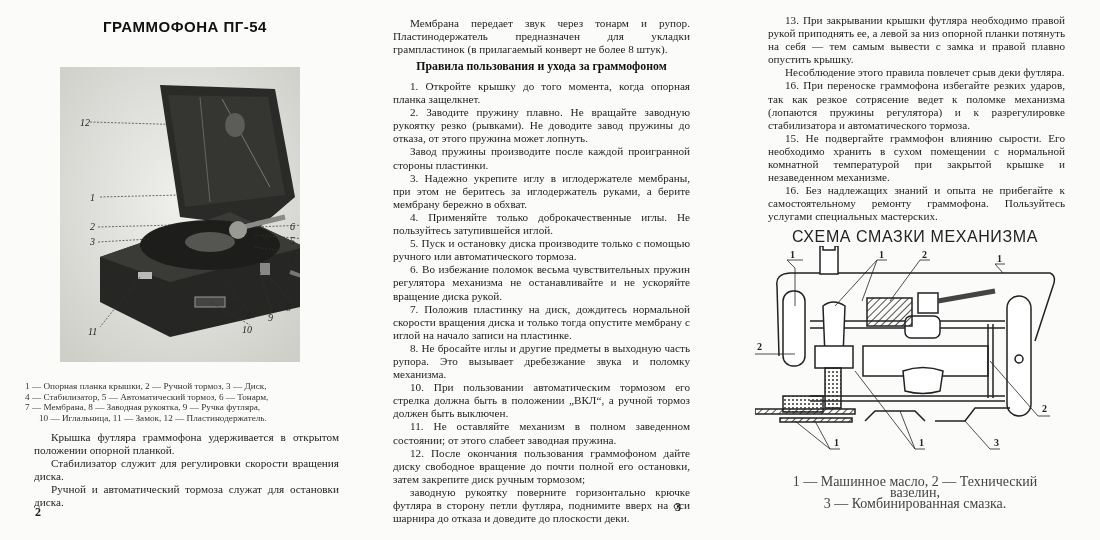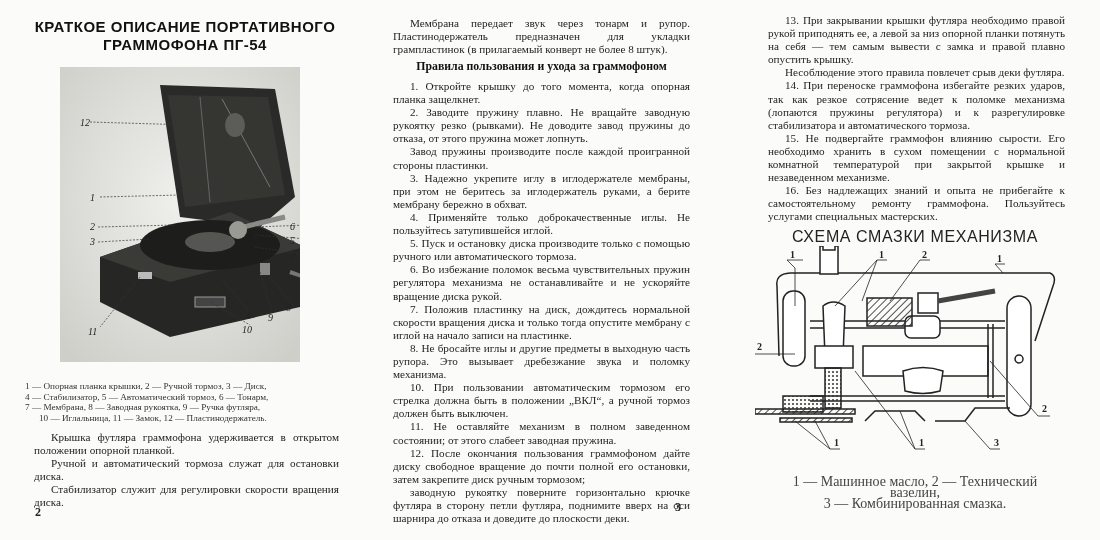--- a/index.html
+++ b/index.html
@@ -25,21 +25,20 @@
                   font-family:"Liberation Sans", sans-serif; font-size:16px; letter-spacing:0.6px; color:#222; }
   .diagram { position:absolute; left:755px; top:246px; width:320px; height:220px; }
   .diag-caption { position:absolute; left:775px; width:280px; top:476px; text-align:center;
                   font-size:14px; line-height:11px; color:#444; }
 </style>
 </head>
 <body>
 
 <div class="page" id="p2">
   <div class="title">
-    <div>КРАТКОЕ ОПИСАНИЕ ПОРТАТИВНОГО</div>
     <div>ГРАММОФОНА ПГ-54</div>
   </div>
 
   <div class="photo">
     <svg width="240" height="295" viewBox="0 0 240 295">
       <defs>
         <radialGradient id="bg" cx="50%" cy="45%" r="70%">
           <stop offset="0%" stop-color="#efefec"></stop>
           <stop offset="100%" stop-color="#cfcfca"></stop>
         </radialGradient>
@@ -97,22 +96,22 @@
 
   <div class="legend">
     <div>1 — Опорная планка крышки, 2 — Ручной тормоз, 3 — Диск,</div>
     <div>4 — Стабилизатор, 5 — Автоматический тормоз, 6 — Тонарм,</div>
     <div>7 — Мембрана, 8 — Заводная рукоятка, 9 — Ручка футляра,</div>
     <div style="padding-left:14px">10 — Иглальница, 11 — Замок, 12 — Пластинодержатель.</div>
   </div>
 
   <div class="body-text" style="left:34px; top:431px; width:305px;">
     <p>Крышка футляра граммофона удерживается в открытом положении опорной планкой.</p>
+    <p>Стабилизатор служит для регулировки скорости вращения диска.</p>
     <p>Ручной и автоматический тормоза служат для остановки диска.</p>
-    <p>Стабилизатор служит для регулировки скорости вращения диска.</p>
   </div>
 
   <div class="pagenum" style="left:35px; top:505px;">2</div>
 </div>
 
 <div class="page" id="p3">
   <div class="body-text" style="left:23px; top:17px; width:297px;">
     <p>Мембрана передает звук через тонарм и рупор. Пластинодержатель предназначен для укладки грампластинок (в прилагаемый конверт не более 8 штук).</p>
   </div>
 
@@ -134,21 +133,21 @@
     <p>заводную рукоятку поверните горизонтально крючке футляра в сторону петли футляра, поднимите вверх на оси шарнира до отказа и доведите до плоскости деки.</p>
   </div>
 
   <div class="pagenum" style="left:305px; top:500px;">3</div>
 </div>
 
 <div class="page" id="p4">
   <div class="body-text" style="left:28px; top:14px; width:297px;">
     <p>13. При закрывании крышки футляра необходимо правой рукой приподнять ее, а левой за низ опорной планки потянуть на себя — тем самым вывести с замка и правой плавно опустить крышку.</p>
     <p>Несоблюдение этого правила повлечет срыв деки футляра.</p>
-    <p>14. При переноске граммофона избегайте резких ударов, так как резкое сотрясение ведет к поломке механизма (лопаются пружины регулятора) и к разрегулировке стабилизатора и автоматического тормоза.</p>
+    <p>16. При переноске граммофона избегайте резких ударов, так как резкое сотрясение ведет к поломке механизма (лопаются пружины регулятора) и к разрегулировке стабилизатора и автоматического тормоза.</p>
     <p>15. Не подвергайте граммофон влиянию сырости. Его необходимо хранить в сухом помещении с нормальной комнатной температурой при закрытой крышке и незаведенном механизме.</p>
     <p>16. Без надлежащих знаний и опыта не прибегайте к самостоятельному ремонту граммофона. Пользуйтесь услугами специальных мастерских.</p>
   </div>
 </div>
 
 <div class="schema-title">СХЕМА СМАЗКИ МЕХАНИЗМА</div>
 
 <div class="diagram">
   <svg width="320" height="220" viewBox="0 0 320 220">
     <defs>

